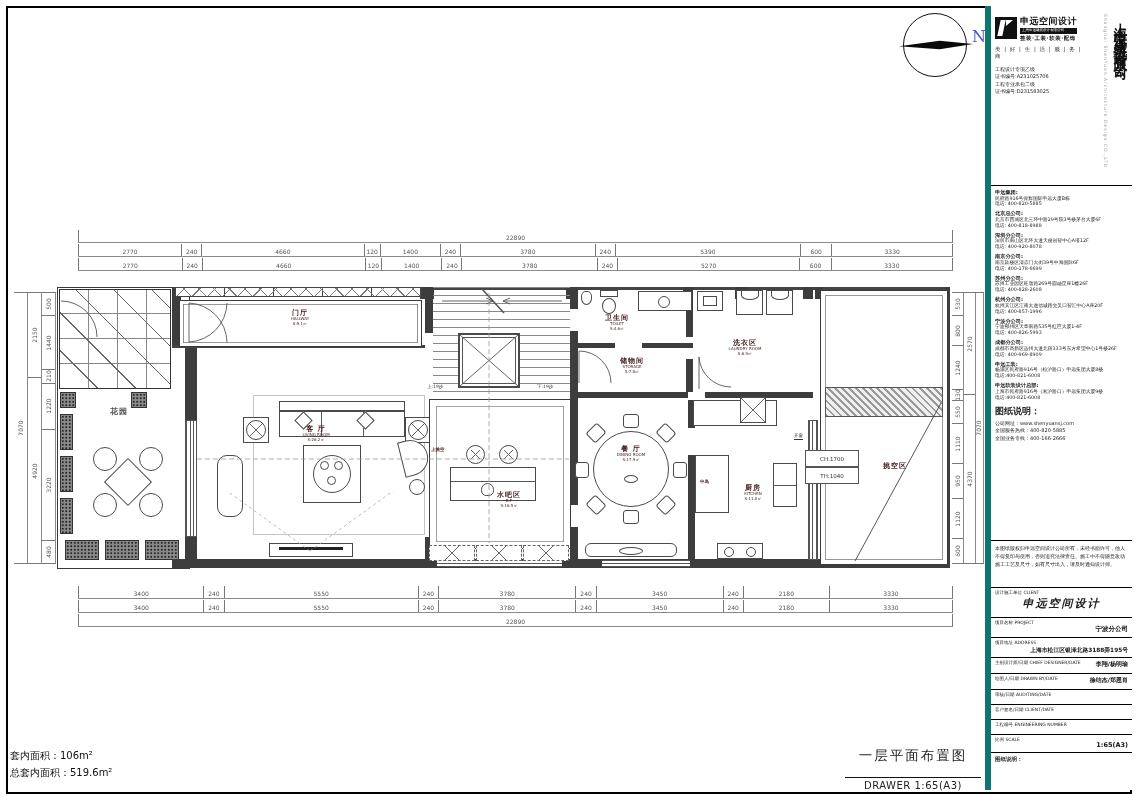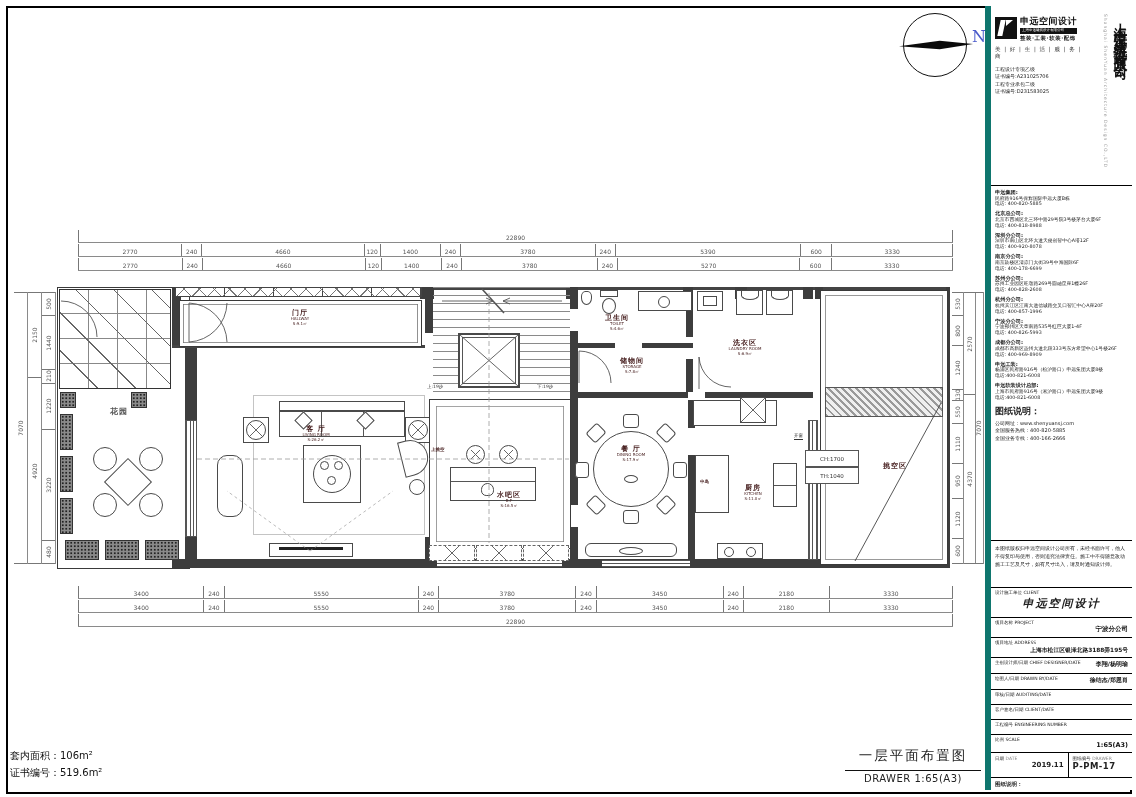--- a/index.html
+++ b/index.html
@@ -82,21 +82,21 @@
   .notes-title{font-size:5.5px;font-weight:bold;margin-bottom:2px}
   
   #compass{position:absolute;left:903px;top:13px;width:64px;height:64px}
   #compass .ring{position:absolute;left:0;top:0;width:62px;height:62px;border:1.5px solid #111;border-radius:50%}
   #compass .needle{position:absolute;left:-4px;top:27px;width:74px;height:10px;background:#0a0a0a;
        clip-path:polygon(0% 62%,55% 8%,100% 40%,55% 92%)}
   .north{position:absolute;left:972px;top:27px;font-size:16px;color:#4a5acb;font-family:"DejaVu Serif","Liberation Serif",serif}
   
   .area-lines{position:absolute;left:10px;top:747px;font-size:10px;line-height:1.7;color:#111}
   .sheet-title{position:absolute;left:845px;top:747px;width:136px;text-align:center}
-  .sheet-title .t1{font-size:13.5px;letter-spacing:2px;border-bottom:1.5px solid #111;padding-bottom:5px}
+  .sheet-title .t1{font-size:13.5px;letter-spacing:2px;border-bottom:1.5px solid #111;padding-bottom:12px}
   .sheet-title .t2{font-size:10px;margin-top:2px;letter-spacing:.5px}
   svg.overlay{position:absolute;left:0;top:0;pointer-events:none}
 </style>
 </head>
 <body>
 
 <div class="frame"></div>
 
 <div id="compass">
   <div class="ring"></div>
@@ -558,21 +558,21 @@
       <path d="M432 6 V256"></path>
     </g>
     <g stroke="#aaa" stroke-width="0.8" fill="none" stroke-dasharray="3 3">
       <path d="M253 264 L170 204 M253 264 L336 204"></path>
     </g>
   </svg>
 </div>
 
 <div class="area-lines">
   <div>套内面积：106m²</div>
-  <div>证书编号：519.6m²</div>
+  <div>总套内面积：519.6m²</div>
 </div>
 <div class="sheet-title">
   <div class="t1">一层平面布置图</div>
   <div class="t2">DRAWER 1:65(A3)</div>
 </div>
 
 <div id="tblock">
   <div class="tb-sec" style="height:180px">
     <div class="vert-cn">上海申远建筑设计有限公司</div>
     <div class="vert-en">Shanghai ShenYuan Architecture Design CO.,LTD</div>
@@ -700,31 +700,19 @@
     <div class="tb-lab">客户签名/日期 CLIENT/DATE</div>
   </div>
   <div class="tb-row" style="height:15px">
     <div class="tb-lab">工程编号 ENGINEERING NUMBER</div>
   </div>
   <div class="tb-row" style="height:18px">
     <div class="tb-lab" style="float:left">比例 SCALE</div>
     <div class="tb-val" style="margin-top:4px">1:65(A3)</div>
   </div>
 
-  <div class="datecells" style="height:24px">
-    <div>
-      <span class="tb-lab">日期</span>
-      <span class="tb-lab" style="color:#888">DATE</span>
-      <div class="dc-val">2019.11</div>
-    </div>
-    <div>
-      <span class="tb-lab">图纸编号</span>
-      <span class="tb-lab" style="color:#888">DRAWER</span>
-      <div class="dc-num">P-PM-17</div>
-    </div>
-  </div>
 
   <div class="tb-sec" style="height:88px">
     <div class="notes-title">图纸说明：</div>
 
   </div>
 
 </div>
 
 </body></html>

